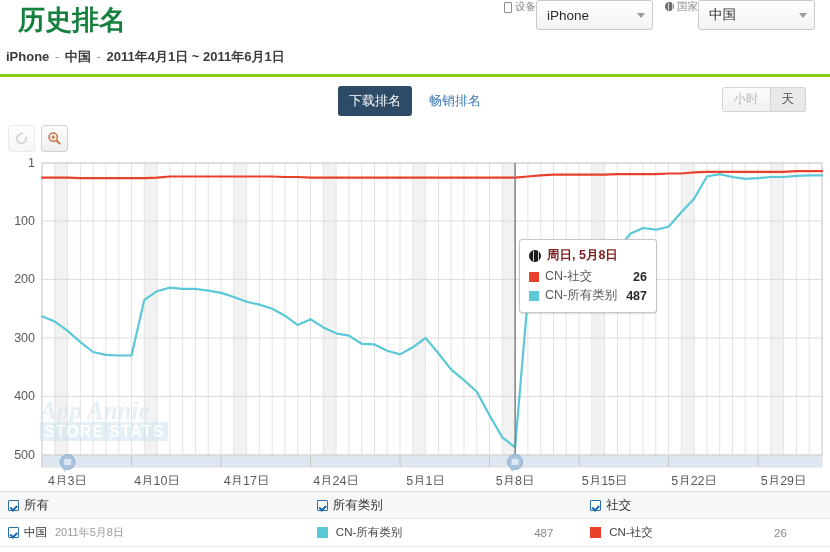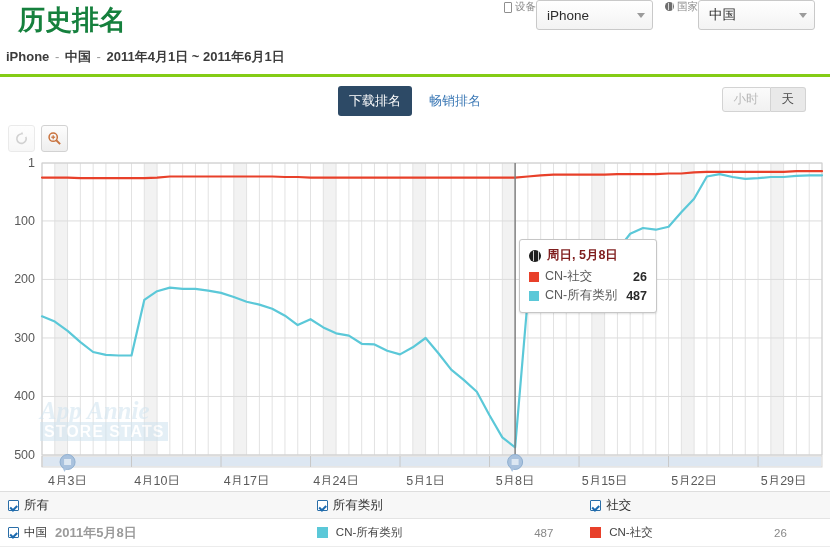--- a/index.html
+++ b/index.html
@@ -148,21 +148,21 @@
     width:11px; height:11px; border:1px solid #2a6ea8; background:#ffffff;
     margin-right:5px; position:relative; flex:none; border-radius:1px;
   }
   .chk::after{
     content:""; position:absolute; left:1px; top:4px; width:5px; height:2.5px;
     border-left:2px solid #1c6bb0; border-bottom:2px solid #1c6bb0;
     transform:rotate(-45deg);
   }
   .lg-head .lbl { font-size:12.5px; color:#333; }
   .lg-body .name { font-size:11.5px; color:#333; }
-  .lg-body .date { font-size:13px; color:#9a9a9a; margin-left:8px;font-weight:bold; }
+  .lg-body .date { font-size:11px; color:#9a9a9a; margin-left:8px; }
   .sw { width:11px; height:11px; margin-right:8px; flex:none; }
   .ser-name { font-size:11.5px; color:#444; flex:1; }
   .ser-val  { font-size:11.5px; color:#888; width:56px; text-align:left; }
 </style>
 </head>
 <body>
 
 <div id="header">
   <div id="page-title">历史排名</div>
   <div id="subtitle">

